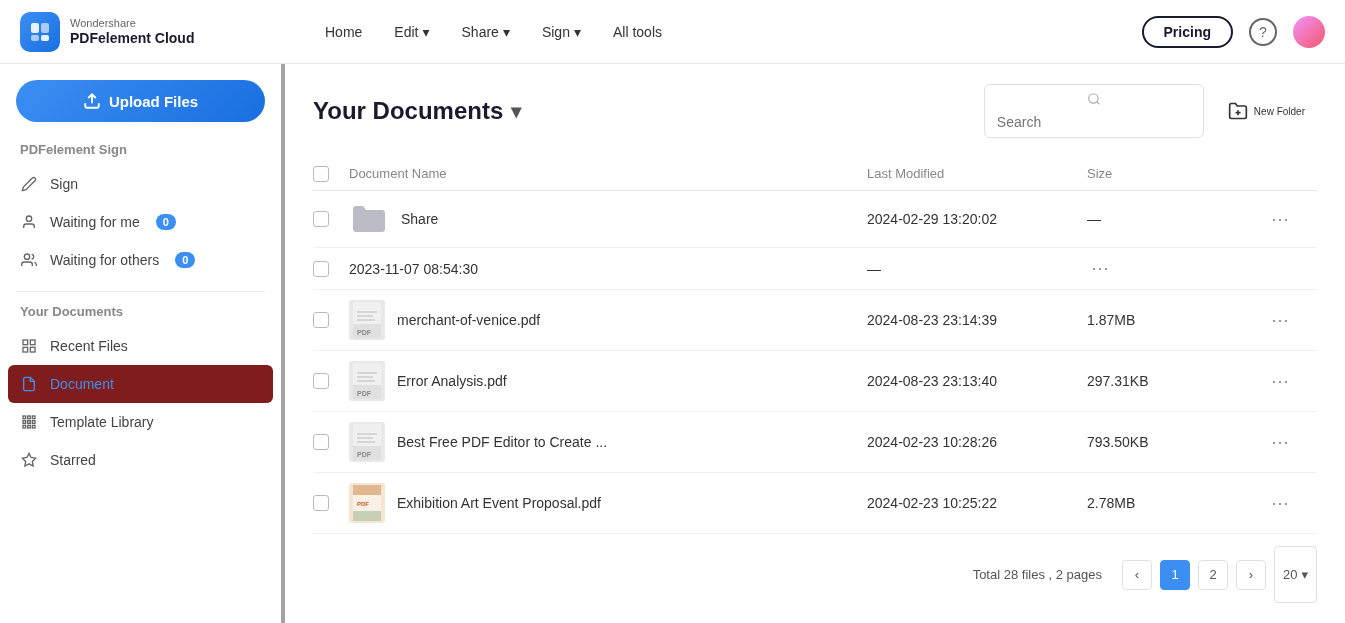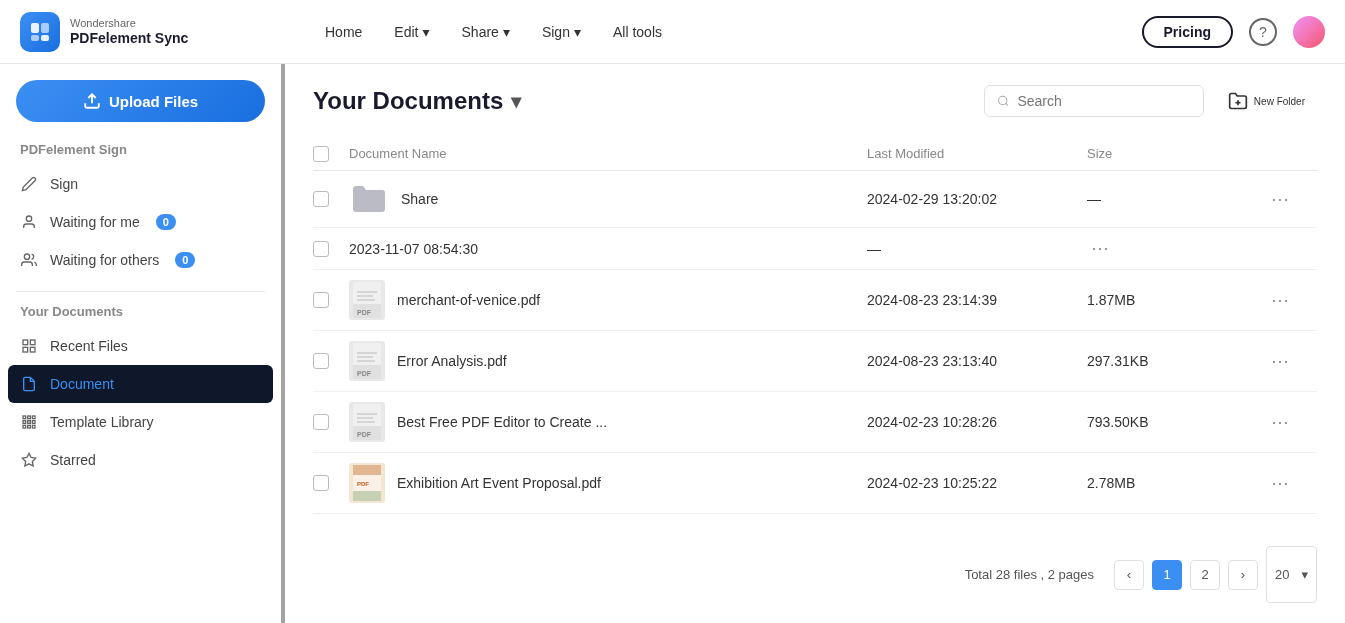--- a/index.html
+++ b/index.html
@@ -134,21 +134,21 @@
       display: flex;
       align-items: center;
       gap: 12px;
       padding: 10px 20px;
       cursor: pointer;
       font-size: 14px;
       color: #444;
       position: relative;
     }
     .sidebar-item.active {
-      background: #0f172a;
+      background: #7f1d1d;
       color: #3b8ff3;
       border-radius: 6px;
       margin: 0 8px;
       padding: 10px 12px;
     }
     .sidebar-item .icon {
       width: 18px;
       height: 18px;
       flex-shrink: 0;
       display: flex;
@@ -202,20 +202,21 @@
     }
     .search-input-wrap {
       display: flex;
       align-items: center;
       border: 1.5px solid #e0e0e0;
       border-radius: 6px;
       padding: 7px 12px;
       gap: 8px;
       background: #fff;
       width: 220px;
+      flex-direction: column;
     }
     .search-input-wrap input {
       border: none;
       outline: none;
       font-size: 14px;
       color: #333;
       width: 100%;
       background: transparent;
     }
     .new-folder-btn {
@@ -300,21 +301,21 @@
       cursor: pointer;
       font-size: 13px;
       background: #fff;
     }
     .page-btn.active { background: #3b8ff3; color: #fff; border-color: #3b8ff3; }
     .per-page-select {
       display: flex;
       border: 1px solid #e0e0e0;
       border-radius: 4px;
       padding: 20px 8px;
-      gap: 12px;
+      gap: 4px;
       cursor: pointer;
       background: #fff;
       font-size: 13px;
     }
 
     
     .doc-table::-webkit-scrollbar { width: 6px; }
     .doc-table::-webkit-scrollbar-track { background: #f0f0f0; }
     .doc-table::-webkit-scrollbar-thumb { background: #ccc; border-radius: 3px; }
   </style>
@@ -326,21 +327,21 @@
     <div class="logo-icon">
       <svg viewBox="0 0 24 24" fill="none">
         <rect x="3" y="3" width="8" height="10" rx="2" fill="white" opacity="0.9"></rect>
         <rect x="13" y="3" width="8" height="10" rx="2" fill="white" opacity="0.6"></rect>
         <rect x="3" y="15" width="8" height="6" rx="2" fill="white" opacity="0.6"></rect>
         <rect x="13" y="15" width="8" height="6" rx="2" fill="white" opacity="0.9"></rect>
       </svg>
     </div>
     <div class="logo-text">
       <div class="brand">Wondershare</div>
-      <div class="product">PDFelement Sync</div>
+      <div class="product">PDFelement Cloud</div>
     </div>
   </div>
 
   <div class="nav-links">
     <span class="nav-link">Home</span>
     <span class="nav-link">
       <span>Edit</span>
       <span>▾</span>
     </span>
     <span class="nav-link">

